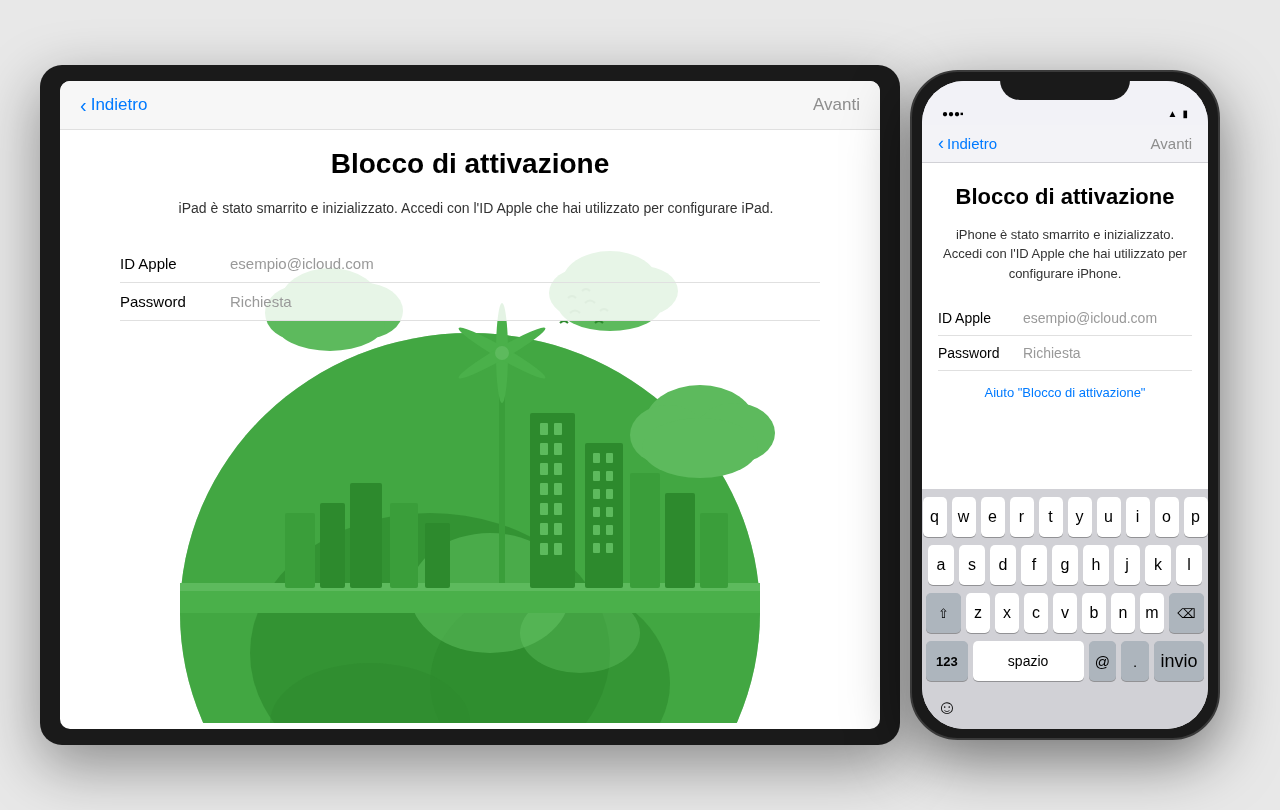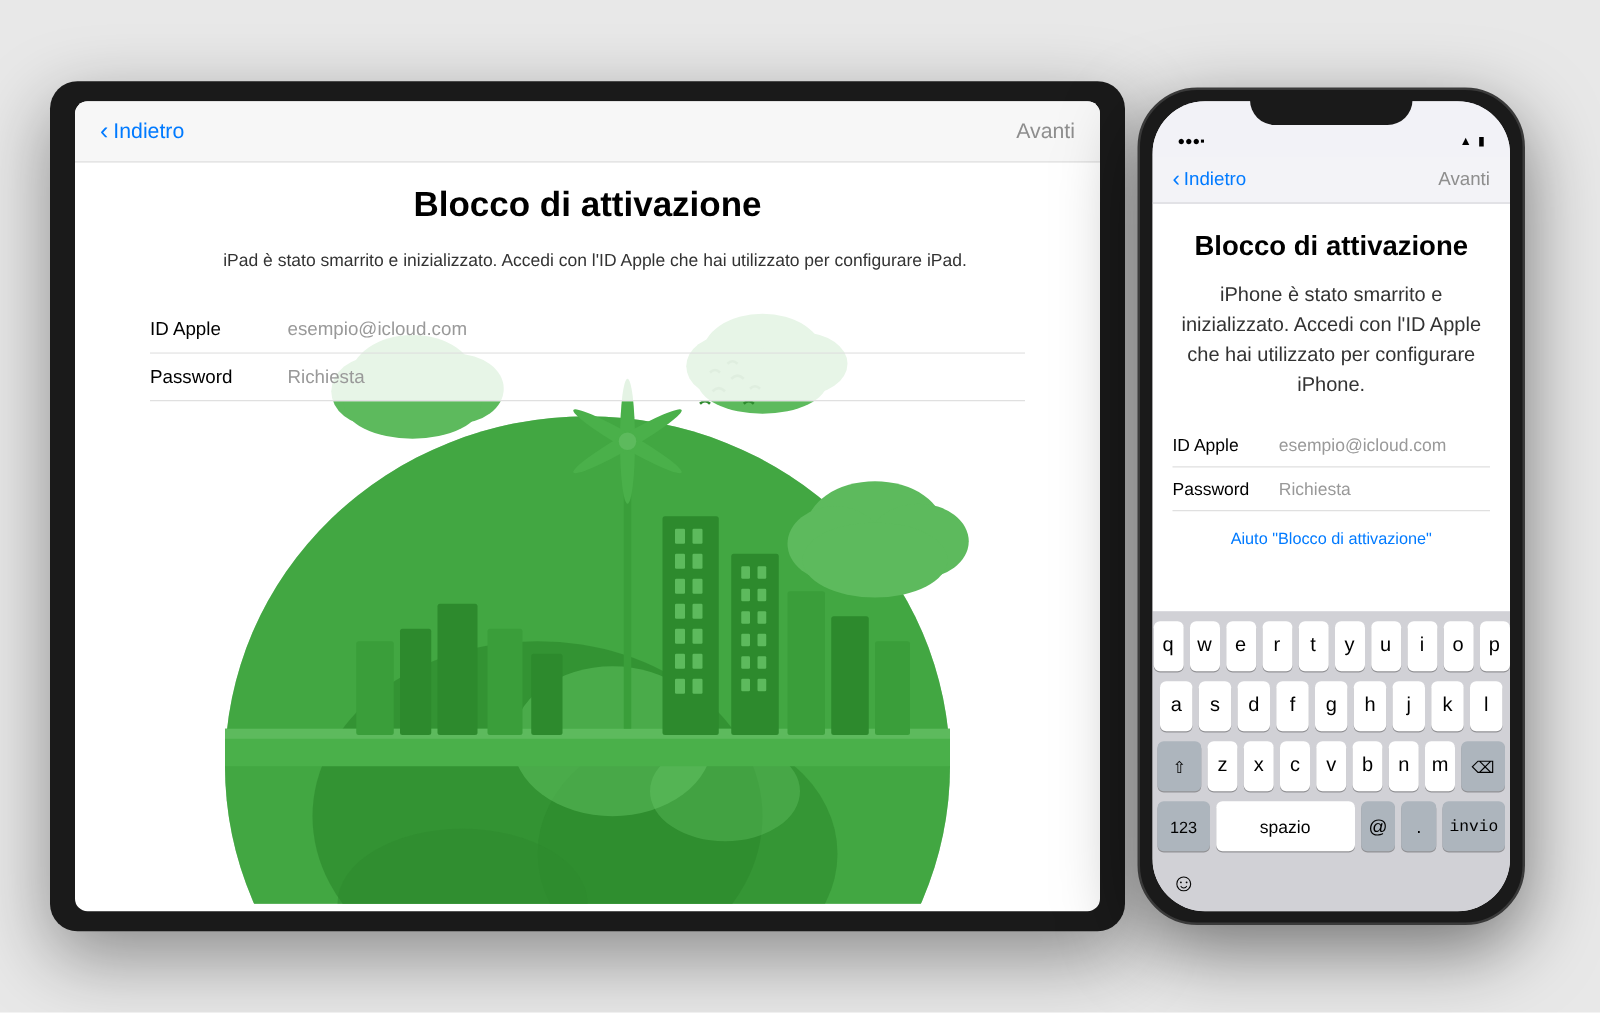--- a/index.html
+++ b/index.html
@@ -221,21 +221,21 @@
     }
     .phone-title {
       font-size: 22px;
       font-weight: 700;
       color: #000;
       text-align: center;
       line-height: 1.25;
       margin-bottom: 14px;
     }
     .phone-description {
-      font-size: 16px;
+      font-size: 13px;
       color: #333;
       text-align: center;
       line-height: 1.5;
       margin-bottom: 18px;
     }
     .phone-form-row {
       display: flex;
       align-items: center;
       border-bottom: 1px solid #e0e0e0;
       padding: 9px 0;
@@ -308,34 +308,34 @@
     .key-dot {
       background: #adb5bd;
       max-width: none;
       flex: 1;
       font-size: 15px;
     }
     .key-return {
       background: #adb5bd;
       max-width: none;
       flex: 1.8;
-      font-size: 13px;
-      font-family: Liberation Mono, monospace;
+      font-size: 18px;
     }
     .key-del {
       background: #adb5bd;
       max-width: none;
       flex: 1.5;
       font-size: 13px;
     }
     .key-123 {
       background: #adb5bd;
       max-width: none;
       flex: 1.5;
       font-size: 13px;
+      font-weight: bold;
     }
     .keyboard-emoji-row {
       display: flex;
       justify-content: flex-start;
       padding: 4px 8px;
     }
     .key-emoji {
       background: none;
       box-shadow: none;
       font-size: 20px;

